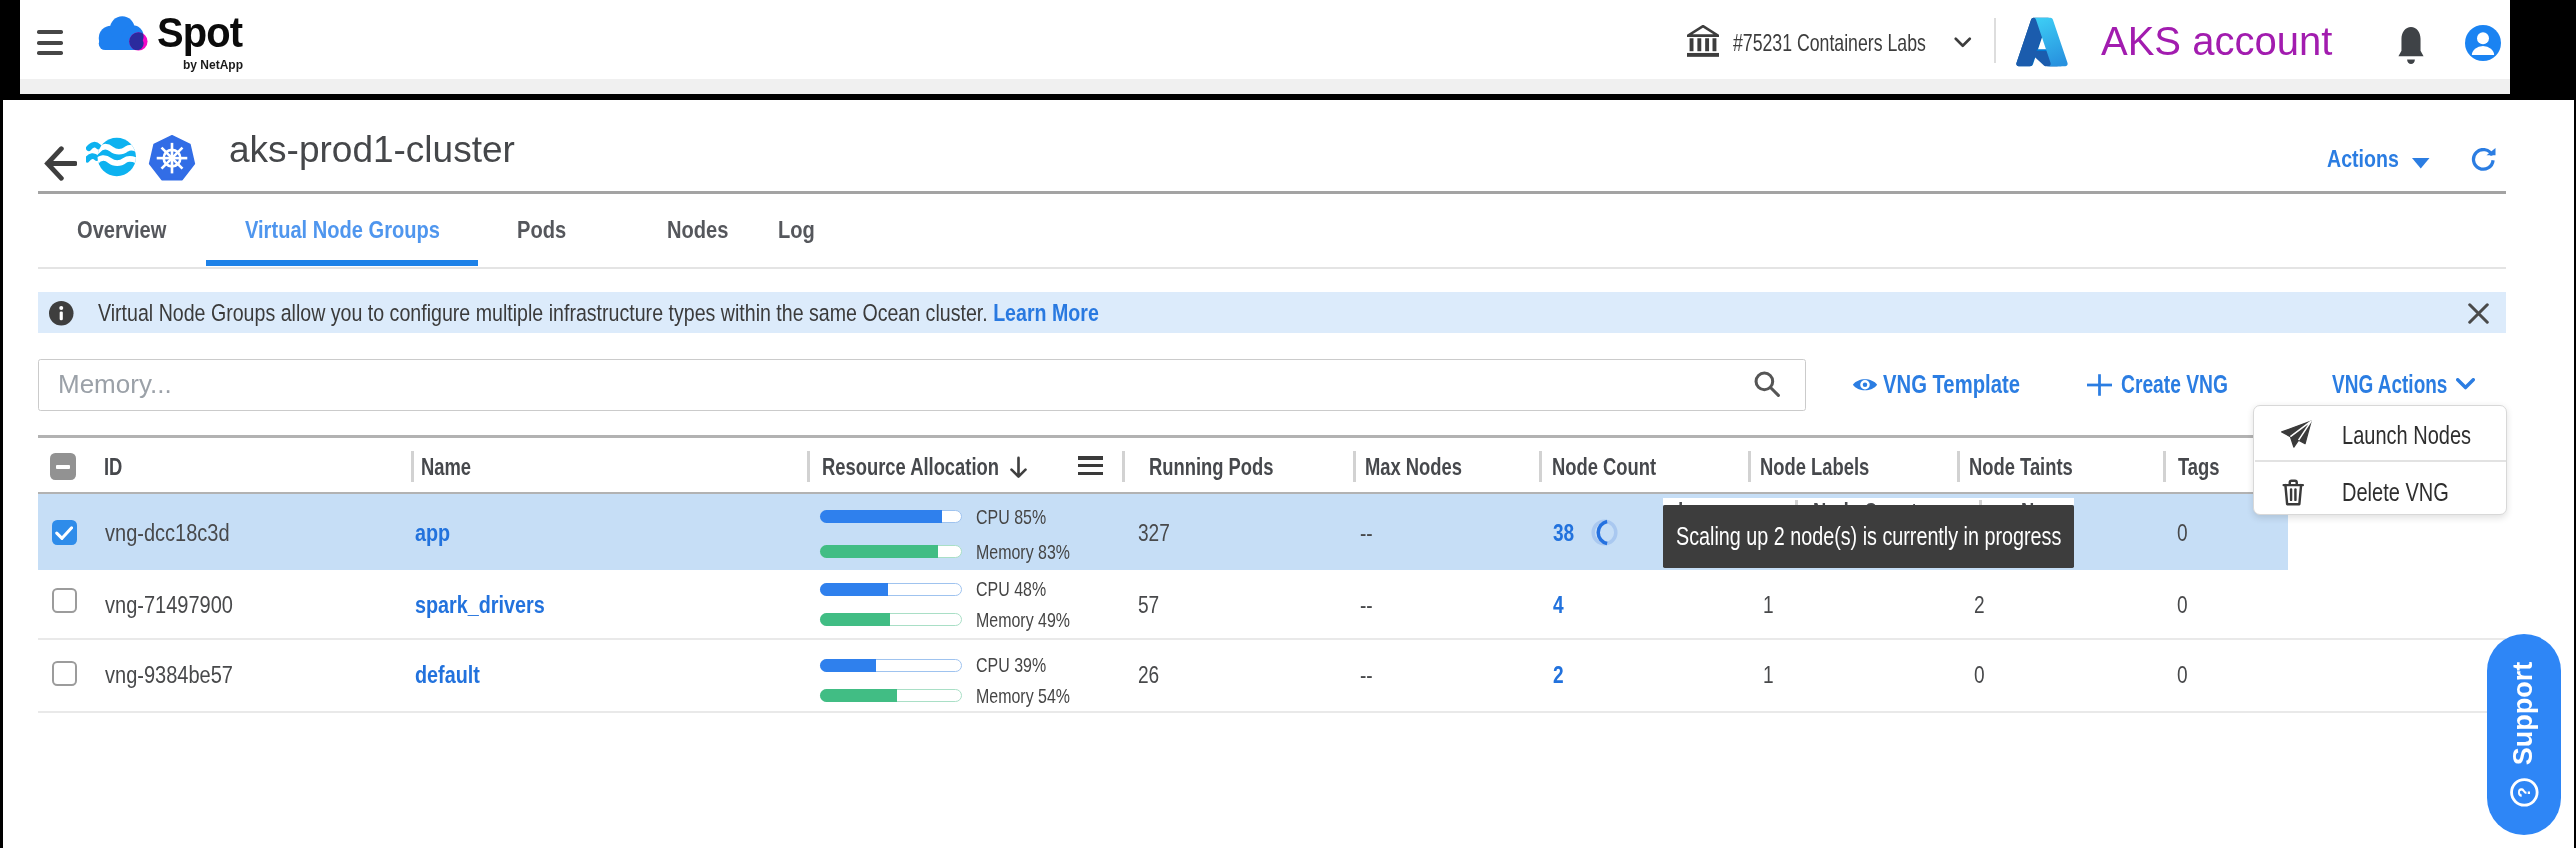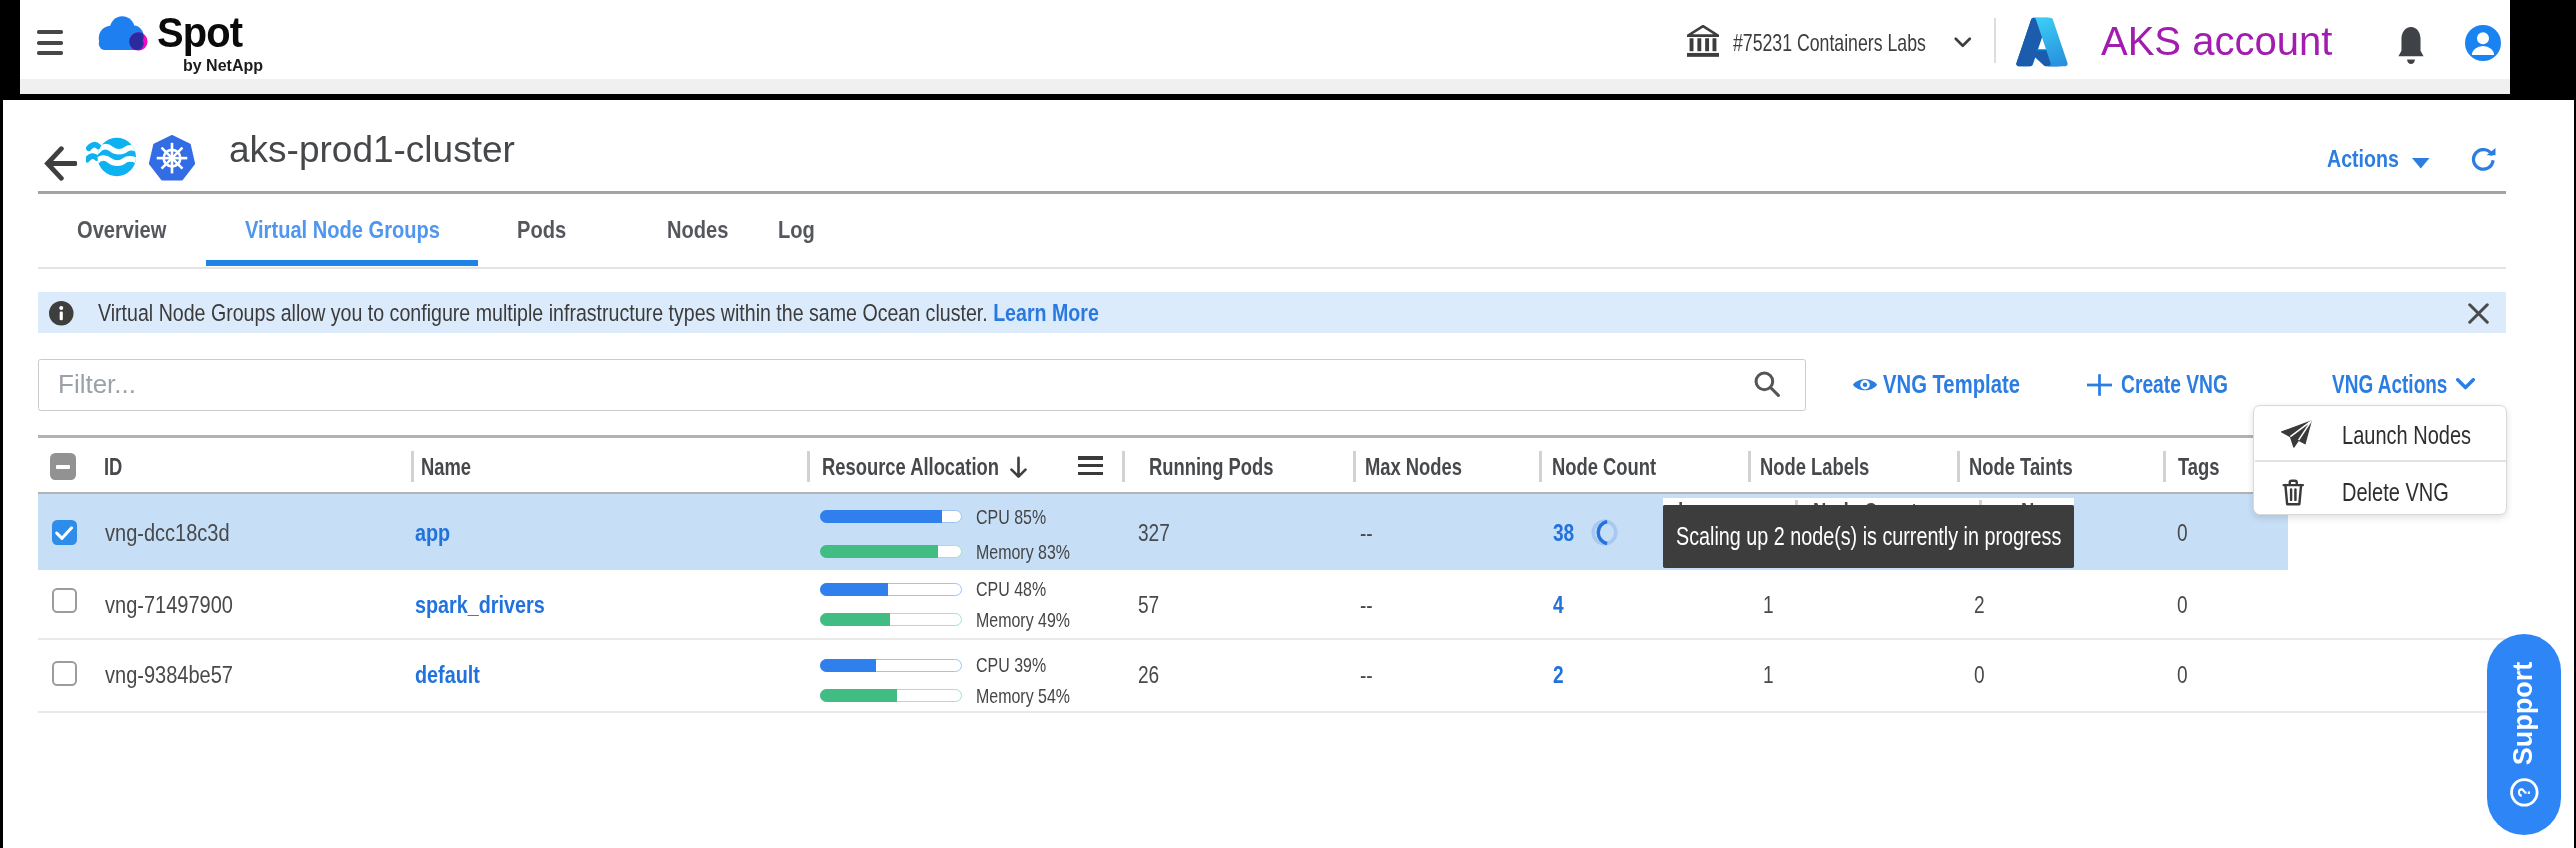--- a/index.html
+++ b/index.html
@@ -39,21 +39,21 @@
       </defs>
     <circle cx="16" cy="26" r="14" fill="#1e80f0"></circle>
     <circle cx="29" cy="15" r="14" fill="#1e80f0"></circle>
     <circle cx="41" cy="24" r="12.5" fill="#1e80f0"></circle>
     <rect x="2" y="25" width="51.5" height="15" rx="7.5" fill="#1e80f0"></rect>
     <circle cx="47.5" cy="30" r="10.5" fill="#f209c6"></circle>
     <circle cx="47.5" cy="30" r="10.5" fill="#2b2b9e" clip-path="url(#cloudclip)"></circle>
   </svg>
 
   <div class="t b" style="left:137px;top:12.2px;font-size:42px;line-height:42px;color:#0b0b0b;letter-spacing:-0.9px;transform:scaleX(0.95);">Spot</div>
-  <div class="t b" style="left:163px;top:59px;font-size:16px;line-height:13px;color:#1b1b1b;">by NetApp</div>
+  <div class="t b" style="left:163px;top:59px;font-size:12px;line-height:13px;color:#1b1b1b;">by NetApp</div>
 
   <svg class="abs" style="left:1667px;top:25px;" width="32" height="36" viewBox="0 0 37 41">
     <polygon points="18.5,1 36,12 1,12" fill="none" stroke="#3d3d3d" stroke-width="3"></polygon>
     <rect x="3" y="15" width="4.5" height="15" fill="#3d3d3d"></rect>
     <rect x="12" y="15" width="4.5" height="15" fill="#3d3d3d"></rect>
     <rect x="21" y="15" width="4.5" height="15" fill="#3d3d3d"></rect>
     <rect x="29.5" y="15" width="4.5" height="15" fill="#3d3d3d"></rect>
     <rect x="0" y="32" width="37" height="4.5" fill="#3d3d3d"></rect>
   </svg>
   <div class="t" style="left:1713px;top:32px;font-size:23.6px;line-height:23.6px;color:#3c3c3c;transform:scaleX(0.75);">#75231 Containers Labs</div>
@@ -158,21 +158,21 @@
     <circle cx="14" cy="14" r="14" fill="#3e3e3e"></circle>
     <circle cx="14" cy="8" r="2.3" fill="#fff"></circle>
     <rect x="12.2" y="12" width="3.6" height="10" rx="1.5" fill="#fff"></rect>
   </svg>
   <div class="t" style="left:98px;top:201px;font-size:24.5px;line-height:24.5px;color:#3b3b3b;transform:scaleX(0.80);">Virtual Node Groups allow you to configure multiple infrastructure types within the same Ocean cluster. <span class="b" style="color:#2979e0;">Learn More</span></div>
   <svg class="abs" style="left:2468px;top:203px;" width="21" height="21" viewBox="0 0 24 24">
     <path d="M2 2 L22 22 M22 2 L2 22" stroke="#4a4a4a" stroke-width="3.5" stroke-linecap="round"></path>
   </svg>
 
   <div class="abs" style="left:38px;top:259px;width:1768px;height:52px;border:1.7px solid #cbcbcb;border-radius:2.6px;box-sizing:border-box;background:#fff;"></div>
-  <div class="t" style="left:58px;top:271px;font-size:26px;line-height:26px;color:#9ba1a8;">Filter...</div>
+  <div class="t" style="left:58px;top:271px;font-size:26px;line-height:26px;color:#9ba1a8;">Memory...</div>
   <svg class="abs" style="left:1753px;top:270px;" width="28" height="28" viewBox="0 0 32 32">
     <circle cx="13" cy="13" r="9.5" fill="none" stroke="#555" stroke-width="3.5"></circle>
     <line x1="20" y1="20" x2="29" y2="29" stroke="#555" stroke-width="3.5" stroke-linecap="round"></line>
   </svg>
 
   <svg class="abs" style="left:1852px;top:276px;" width="26" height="17.5" viewBox="0 0 30 20">
     <path d="M1 10 C7 1.5 23 1.5 29 10 C23 18.5 7 18.5 1 10 Z" fill="#2b7de2"></path>
     <circle cx="15" cy="10" r="5.5" fill="#fff"></circle>
     <circle cx="15" cy="10" r="2.6" fill="#2b7de2"></circle>
   </svg>

